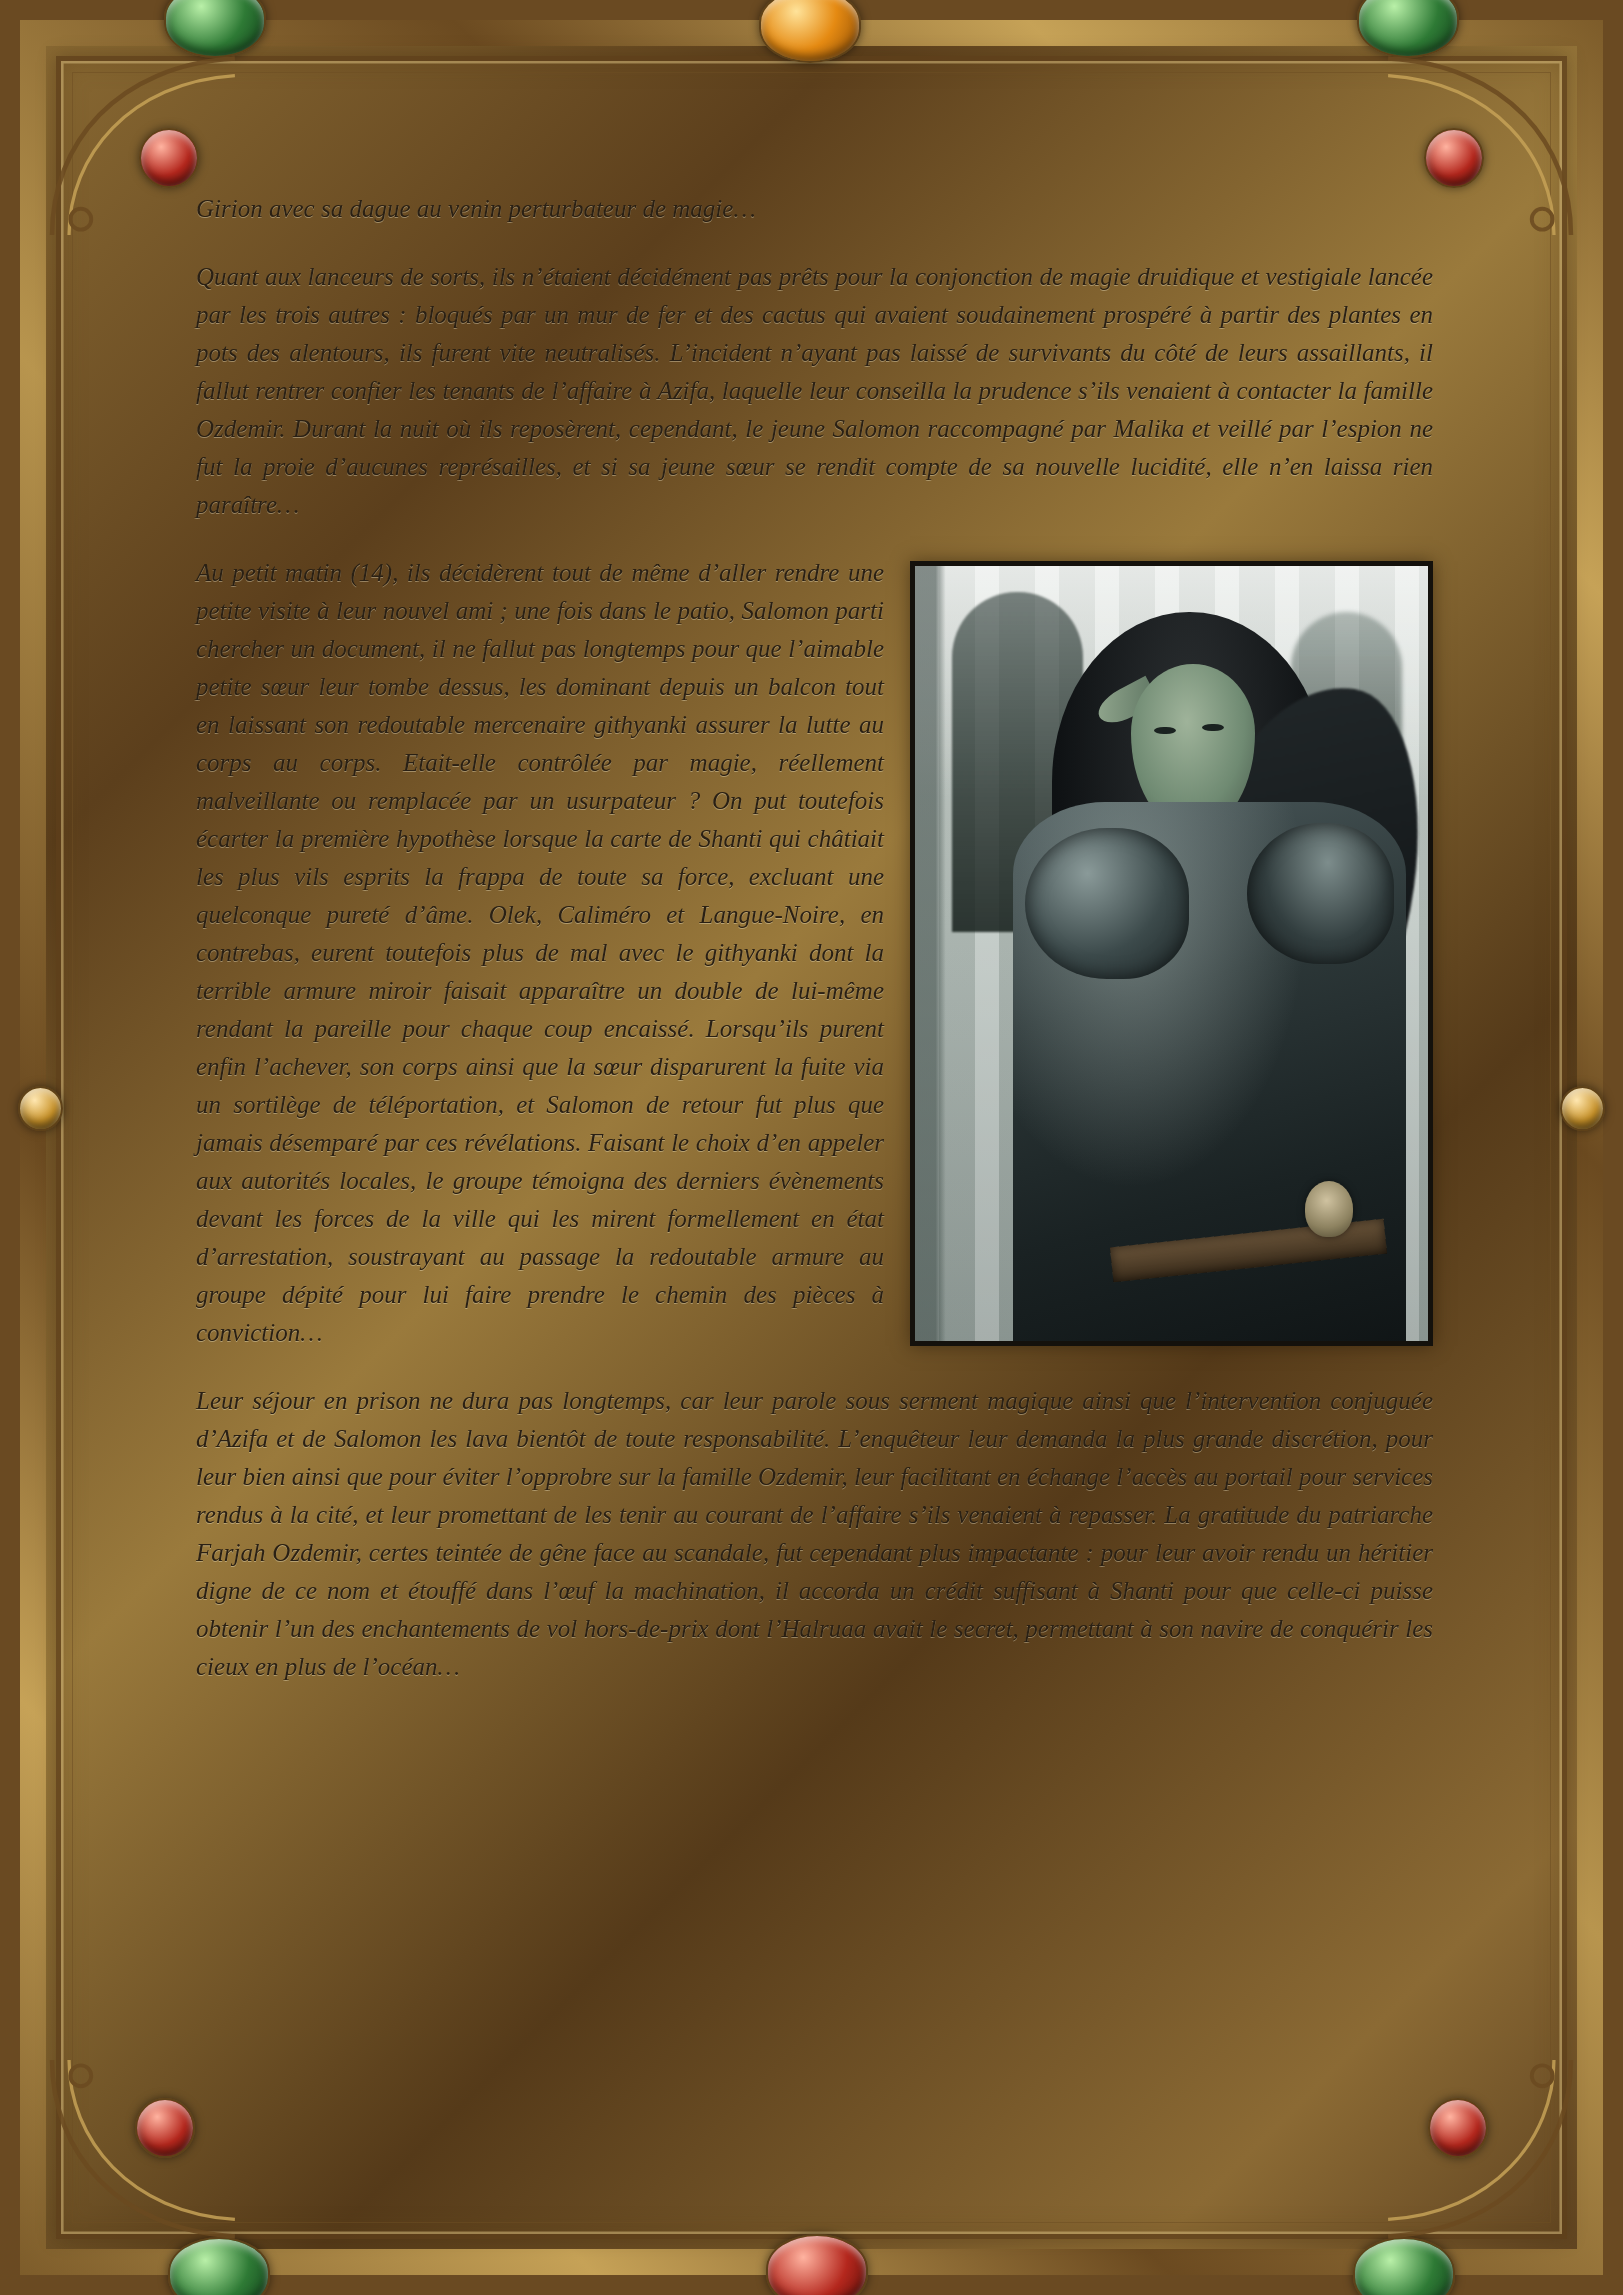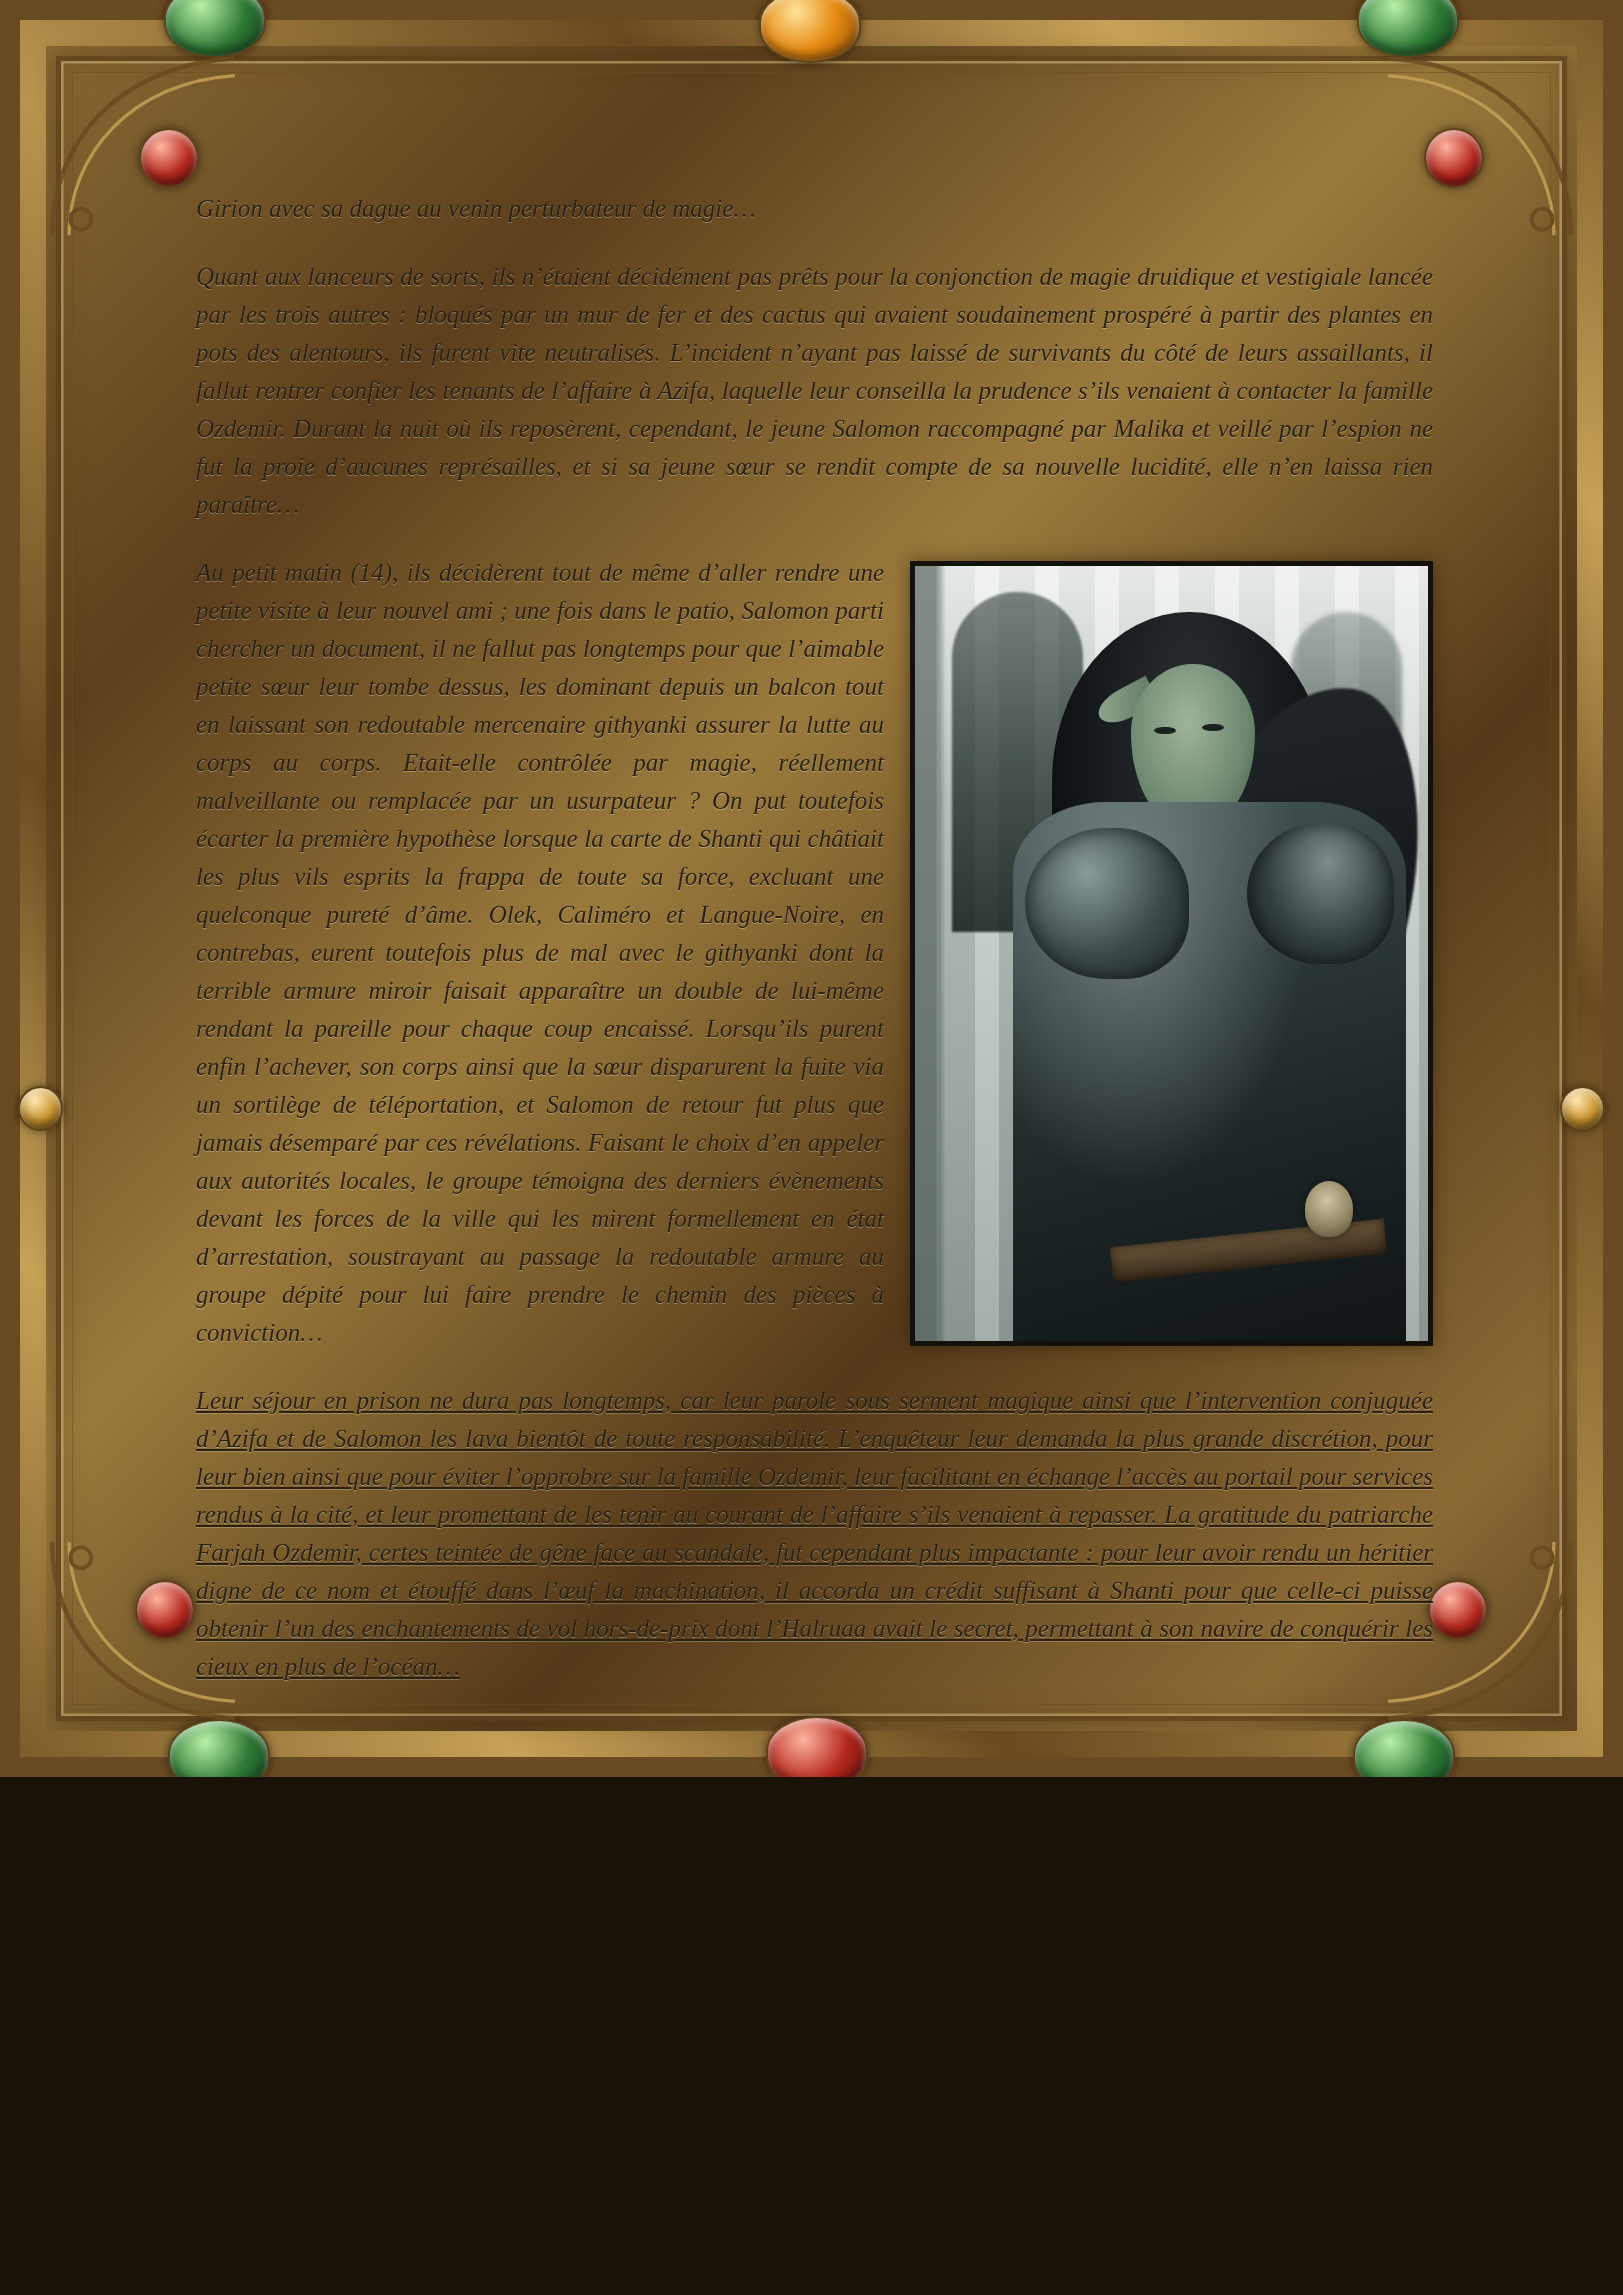--- a/index.html
+++ b/index.html
@@ -11,21 +11,21 @@
     width: 1623px;
     height: 2295px;
     overflow: hidden;
     font-family: "Liberation Serif", serif;
   }
 
   
   .page {
     position: relative;
     width: 1623px;
-    height: 1777px;
+    height: 2295px;
     background:
       radial-gradient(ellipse at 30% 20%, rgba(255,240,200,0.55), rgba(0,0,0,0) 60%),
       radial-gradient(ellipse at 75% 75%, rgba(255,235,190,0.40), rgba(0,0,0,0) 65%),
       linear-gradient(150deg, #e8d6ac 0%, #dfc99a 25%, #e5d3a6 45%, #d8bf8c 70%, #e3cfa0 100%);
     overflow: hidden;
   }
 
   
   .page::before {
     content: "";
@@ -121,21 +121,21 @@
   p.para {
     margin: 0 0 30px 0;
     font-family: "Liberation Serif", serif;
     font-style: italic;
     font-size: 25px;
     line-height: 1.52;
     color: #2a2014;
     text-align: justify;
     text-shadow: 0 0.7px 0 rgba(255,248,220,0.35);
   }
-  p.para:last-child { margin-bottom: 8px; text-decoration: underline; }
+  p.para:last-child { margin-bottom: 8px; }
 
   .portrait {
     float: right;
     width: 523px;
     height: 785px;
     margin: 6.5px 0 14.4px 26px;
     border: 5.9px solid #14110c;
     box-sizing: border-box;
     box-shadow: 0 0 17px rgba(40,25,8,0.55);
     position: relative;

